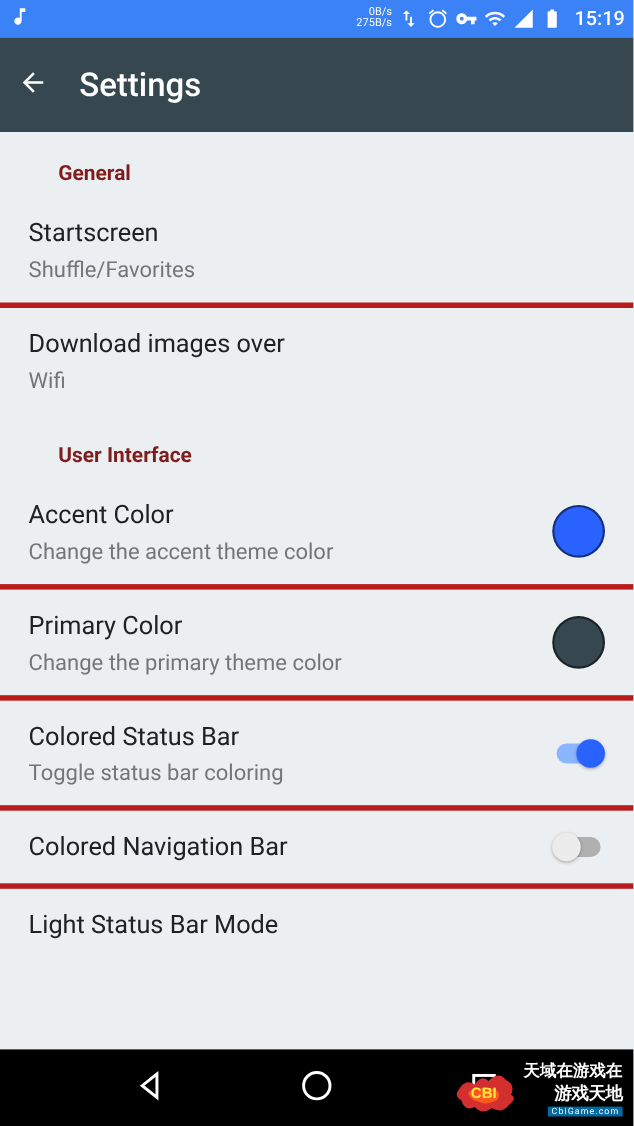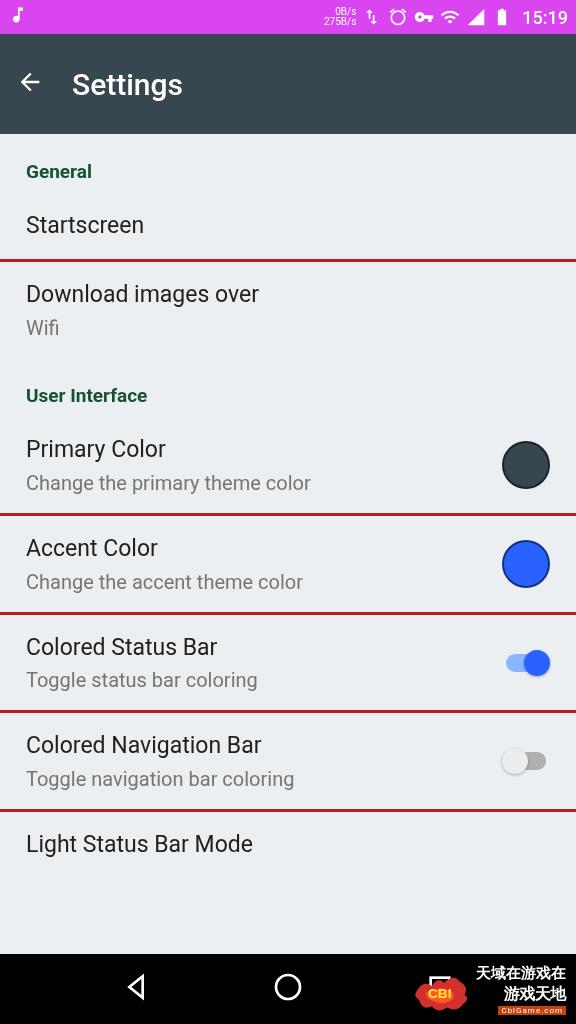--- a/index.html
+++ b/index.html
@@ -10,21 +10,21 @@
     }
     body {
       width: 576px;
       height: 1024px;
       background: #eceff1;
       overflow: hidden;
       position: relative;
     }
     .status-bar {
       height: 34px;
-      background: #d946ef;
+      background: #3b82f6;
       color: #fff;
       display: flex;
       align-items: center;
       padding: 0 8px;
       font-size: 17px;
     }
     .status-left {
       flex: 0 0 auto;
     }
     .status-right {
@@ -51,51 +51,52 @@
       width: 20px;
       height: 20px;
       fill: #fff;
     }
     .time {
       font-size: 18px;
       font-weight: 500;
       margin-left: 4px;
     }
     .app-bar {
-      height: 100px;
+      height: 86px;
       background: #37474f;
       display: flex;
       align-items: center;
       padding: 0 16px;
       gap: 28px;
     }
     .back-arrow svg {
       width: 28px;
       height: 28px;
       fill: #fff;
     }
     .app-title {
       color: #fff;
       font-size: 30px;
       font-weight: 500;
     }
     .content {
       background: #eceff1;
     }
     .section-header {
-      color: #14532d;
+      color: #7f1d1d;
       font-size: 19px;
       font-weight: 700;
       padding: 26px 26px 10px 26px;
+      margin-left: 27px;
     }
     .setting-item {
       padding: 18px 26px;
       display: flex;
       align-items: center;
-      border-bottom: 3px solid #b91c1c;
+      border-bottom: 5px solid #b91c1c;
     }
     .setting-item.no-border {
       border-bottom: none;
     }
     .setting-text {
       flex: 1;
     }
     .setting-title {
       color: #212121;
       font-size: 23px;
@@ -204,21 +205,21 @@
     .wm-line2 {
       font-size: 16px;
       color: #fff;
       font-weight: 900;
       letter-spacing: -0.5px;
       text-shadow: 1px 1px 0 #000;
     }
     .wm-line3 {
       font-size: 8px;
       color: #fff;
-      background: #c2410c;
+      background: #0369a1;
       padding: 0 3px;
       letter-spacing: 1px;
     }
     .cbi-text {
       font-size: 22px;
       font-weight: 900;
       fill: #ffeb3b;
       font-family: Arial Black, sans-serif;
     }
   </style>
@@ -278,63 +279,63 @@
   </span>
   <span class="app-title">Settings</span>
 </div>
 
 <div class="content">
   <div class="section-header">General</div>
 
   <div class="setting-item">
     <div class="setting-text">
       <div class="setting-title">Startscreen</div>
+      <div class="setting-subtitle">Shuffle/Favorites</div>
     </div>
   </div>
 
   <div class="setting-item no-border">
     <div class="setting-text">
       <div class="setting-title">Download images over</div>
       <div class="setting-subtitle">Wifi</div>
     </div>
   </div>
 
   <div class="section-header">User Interface</div>
 
   <div class="setting-item">
     <div class="setting-text">
+      <div class="setting-title">Accent Color</div>
+      <div class="setting-subtitle">Change the accent theme color</div>
+    </div>
+    <div class="color-circle" style="background:#2962ff"></div>
+  </div>
+
+  <div class="setting-item">
+    <div class="setting-text">
       <div class="setting-title">Primary Color</div>
       <div class="setting-subtitle">Change the primary theme color</div>
     </div>
     <div class="color-circle" style="background:#37474f"></div>
-  </div>
-
-  <div class="setting-item">
-    <div class="setting-text">
-      <div class="setting-title">Accent Color</div>
-      <div class="setting-subtitle">Change the accent theme color</div>
-    </div>
-    <div class="color-circle" style="background:#2962ff"></div>
   </div>
 
   <div class="setting-item">
     <div class="setting-text">
       <div class="setting-title">Colored Status Bar</div>
       <div class="setting-subtitle">Toggle status bar coloring</div>
     </div>
     <div class="toggle on">
       <div class="toggle-track"></div>
       <div class="toggle-thumb"></div>
     </div>
   </div>
 
   <div class="setting-item">
     <div class="setting-text">
       <div class="setting-title">Colored Navigation Bar</div>
-      <div class="setting-subtitle">Toggle navigation bar coloring</div>
     </div>
     <div class="toggle off">
       <div class="toggle-track"></div>
       <div class="toggle-thumb"></div>
     </div>
   </div>
 
   <div class="setting-item no-border">
     <div class="setting-text">
       <div class="setting-title">Light Status Bar Mode</div>

